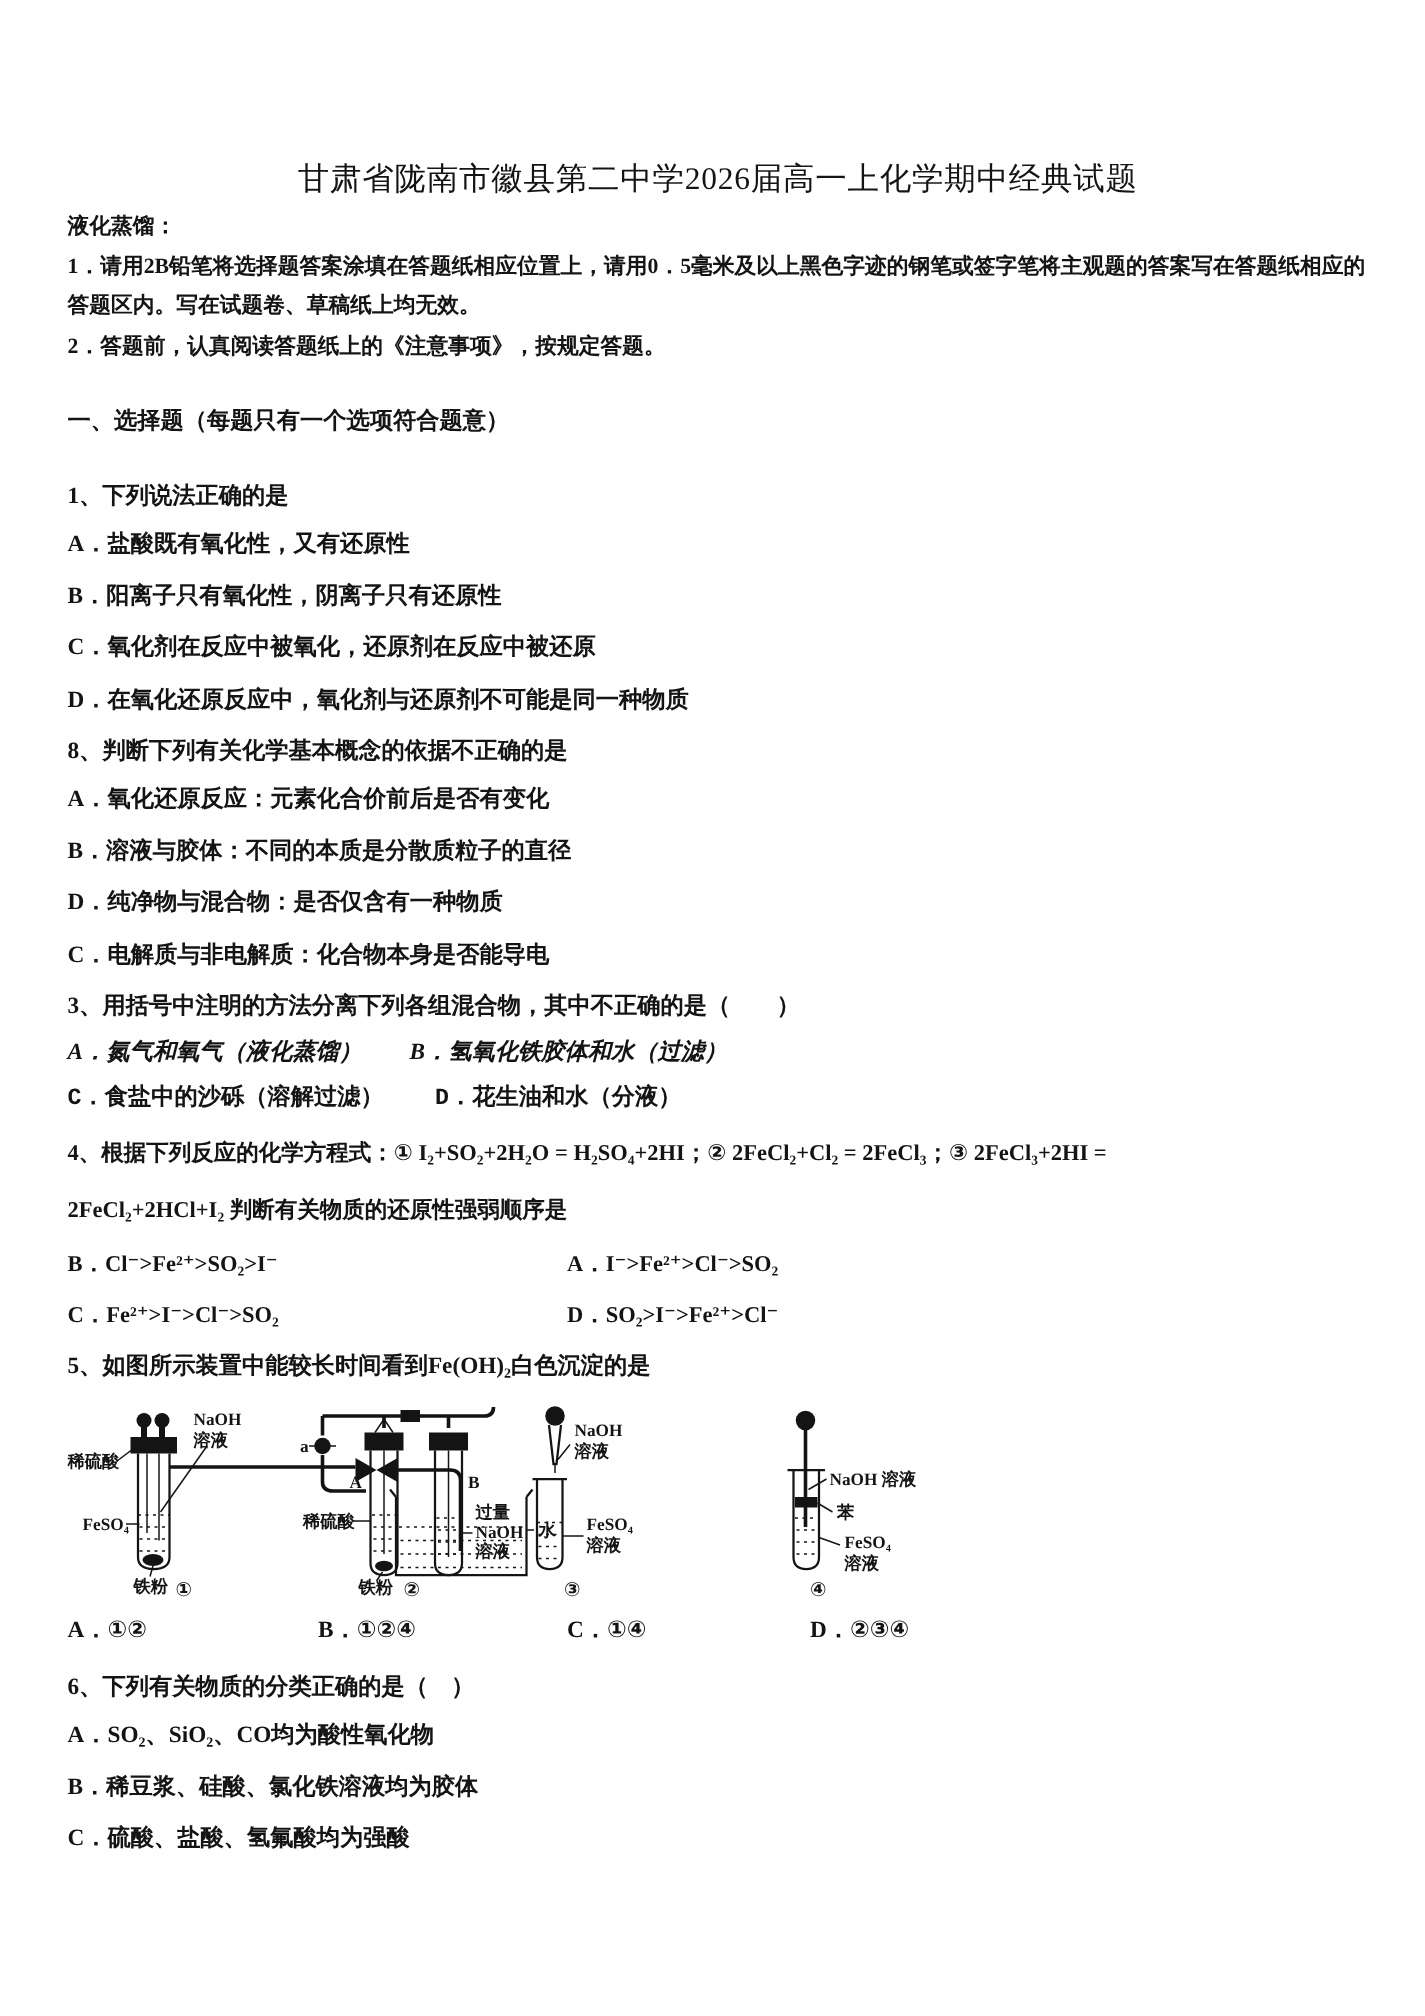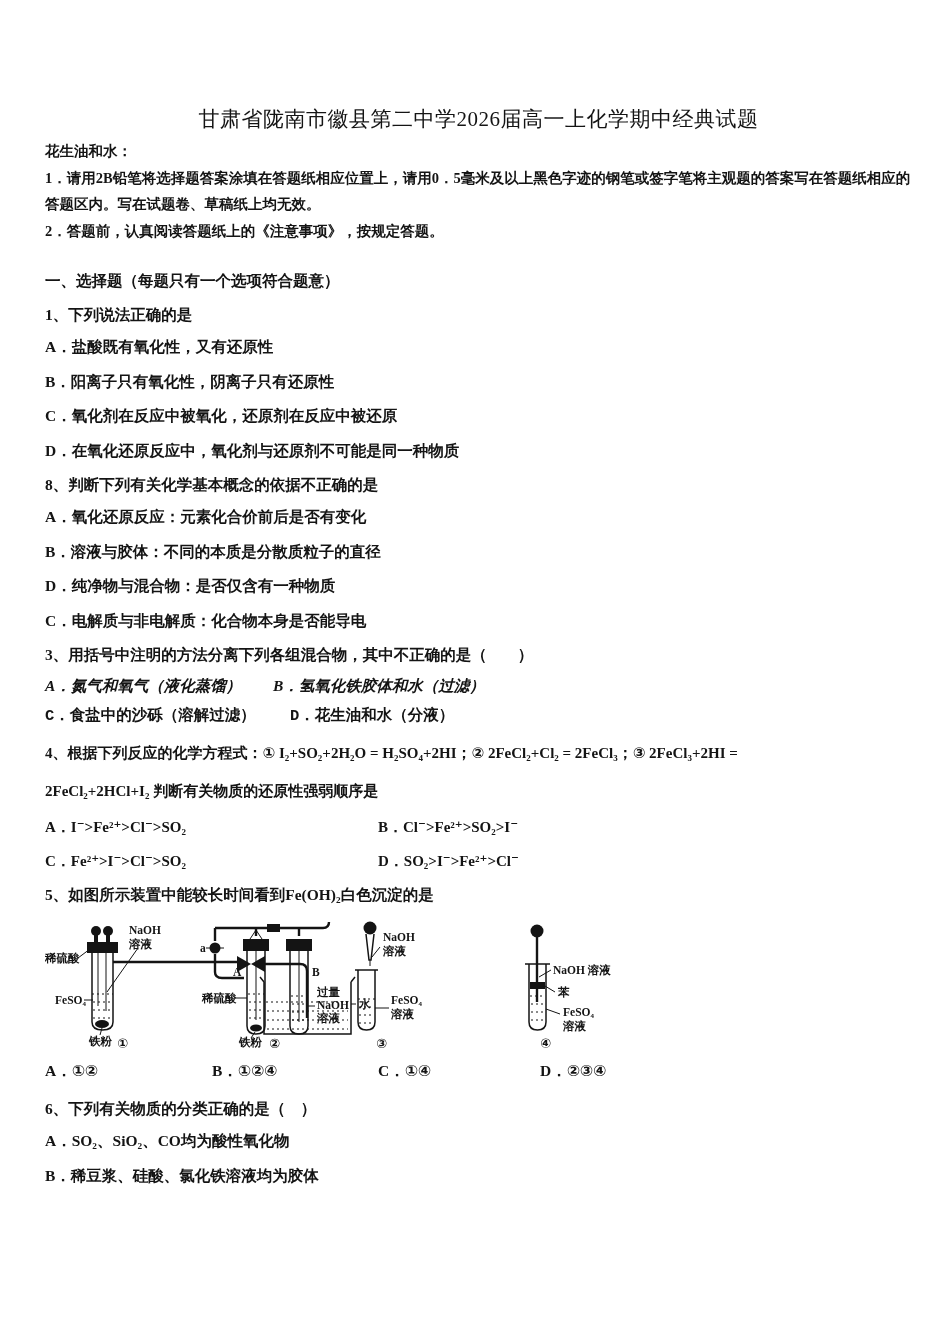--- a/index.html
+++ b/index.html
@@ -5,23 +5,23 @@
   html,body{margin:0;padding:0;}
   body{
     width:950px;height:1344px;background:#ffffff;color:#141414;
     font-family:"Liberation Serif","DejaVu Serif","DejaVu Sans",serif;
     font-weight:600;overflow:hidden;
   }
   .page{padding:0 38px 0 45px;}
   .title{margin-top:104px;text-align:center;font-size:21px;font-weight:400;line-height:30px;letter-spacing:0.5px;}
   .notice{margin-top:4px;font-size:14.5px;line-height:26.5px;}
   .notice p{margin:0;}
-  .section-title{margin-top:22px;font-size:15.5px;line-height:30px;}
+  .section-title{margin-top:22px;font-size:15.5px;line-height:30px;font-family:Liberation Mono, monospace;}
   .stem{margin-top:2px;font-size:15.5px;line-height:30px;}
-  .stem.first{margin-top:4px;}
+  .stem.first{margin-top:20px;}
   .stem.mt8{margin-top:8px;}
   .stem-line{line-height:38px;white-space:nowrap;font-size:15px;}
   .opts-1col div{font-size:15.5px;line-height:34.5px;white-space:nowrap;}
   .opts-row{display:grid;font-size:15.5px;line-height:31px;white-space:nowrap;}
   .opts-row.q3a{grid-template-columns:228px auto;font-style:italic;}
   .opts-row.q3b{grid-template-columns:245px auto;font-family:Liberation Mono, monospace;}
   .opts-row.q4{grid-template-columns:333px auto;line-height:34px;font-size:15px;}
   .opts-row.q5{grid-template-columns:167px 166px 162px auto;line-height:30px;}
   .figure-wrap{margin-top:4px;height:142px;}
   svg{display:block;}
@@ -34,21 +34,21 @@
   .ink{fill:#141414;stroke:none;}
 </style>
 </head>
 <body>
 
 <div class="page">
 
   <div class="title">甘肃省陇南市徽县第二中学2026届高一上化学期中经典试题</div>
 
   <div class="notice">
-    <p>花生油和水：</p>
+    <p>液化蒸馏：</p>
     <p>1．请用2B铅笔将选择题答案涂填在答题纸相应位置上，请用0．5毫米及以上黑色字迹的钢笔或签字笔将主观题的答案写在答题纸相应的答题区内。写在试题卷、草稿纸上均无效。</p>
     <p>2．答题前，认真阅读答题纸上的《注意事项》，按规定答题。</p>
   </div>
 
   <div class="section-title">一、选择题（每题只有一个选项符合题意）</div>
 
   <div class="stem first">1、下列说法正确的是</div>
   <div class="opts-1col">
     <div>A．盐酸既有氧化性，又有还原性</div>
     <div>B．阳离子只有氧化性，阴离子只有还原性</div>
@@ -72,22 +72,22 @@
   <div class="opts-row q3b">
     <span>C．食盐中的沙砾（溶解过滤）</span>
     <span>D．花生油和水（分液）</span>
   </div>
 
   <div class="stem">
     <div class="stem-line">4、根据下列反应的化学方程式：① I₂+SO₂+2H₂O = H₂SO₄+2HI；② 2FeCl₂+Cl₂ = 2FeCl₃；③ 2FeCl₃+2HI =</div>
     <div class="stem-line">2FeCl₂+2HCl+I₂ 判断有关物质的还原性强弱顺序是</div>
   </div>
   <div class="opts-row q4">
+    <span>B．Cl⁻&gt;Fe²⁺&gt;SO₂&gt;I⁻</span>
     <span>A．I⁻&gt;Fe²⁺&gt;Cl⁻&gt;SO₂</span>
-    <span>B．Cl⁻&gt;Fe²⁺&gt;SO₂&gt;I⁻</span>
   </div>
   <div class="opts-row q4">
     <span>C．Fe²⁺&gt;I⁻&gt;Cl⁻&gt;SO₂</span>
     <span>D．SO₂&gt;I⁻&gt;Fe²⁺&gt;Cl⁻</span>
   </div>
 
   <div class="stem">5、如图所示装置中能较长时间看到Fe(OH)₂白色沉淀的是</div>
 
   <div class="figure-wrap">
     <svg width="900" height="142" viewBox="0 0 900 142">
@@ -211,15 +211,16 @@
     <span>A．①②</span>
     <span>B．①②④</span>
     <span>C．①④</span>
     <span>D．②③④</span>
   </div>
 
   <div class="stem mt8">6、下列有关物质的分类正确的是（　）</div>
   <div class="opts-1col">
     <div>A．SO₂、SiO₂、CO均为酸性氧化物</div>
     <div>B．稀豆浆、硅酸、氯化铁溶液均为胶体</div>
+    <div>C．硫酸、盐酸、氢氟酸均为强酸</div>
   </div>
 
 </div>
 
 </body></html>

